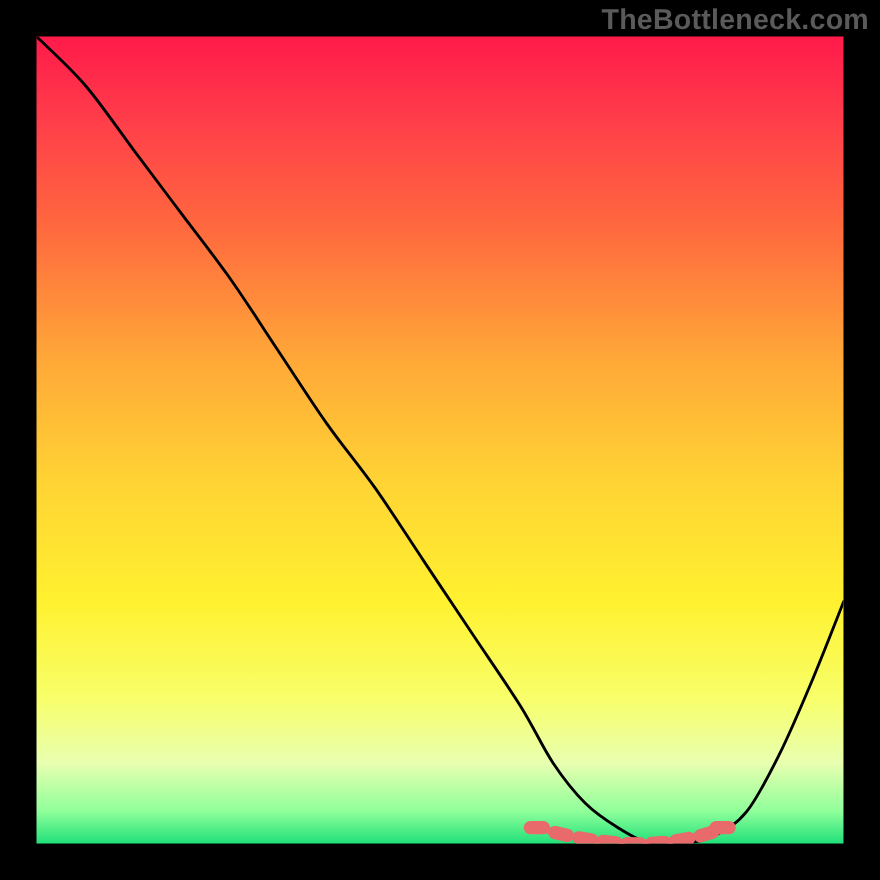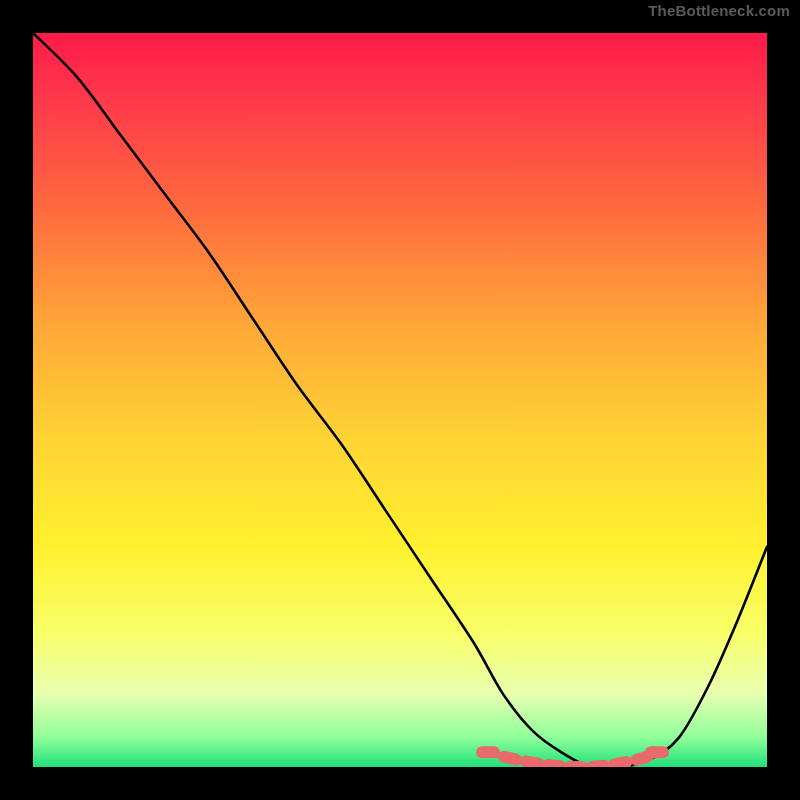--- a/index.html
+++ b/index.html
@@ -9,21 +9,21 @@
     background: #000;
     position: relative;
     font-family: Arial, Helvetica, sans-serif;
     overflow: hidden;
   }
   .watermark {
     position: absolute;
     top: 2px;
     right: 10px;
     color: #5a5a5a;
-    font-size: 15px;
+    font-size: 26px;
     font-weight: 600;
     letter-spacing: 0.2px;
     z-index: 10;
   }
   .plot-area {
     position: absolute;
     left: 33px;
     top: 33px;
     width: 734px;
     height: 734px;

